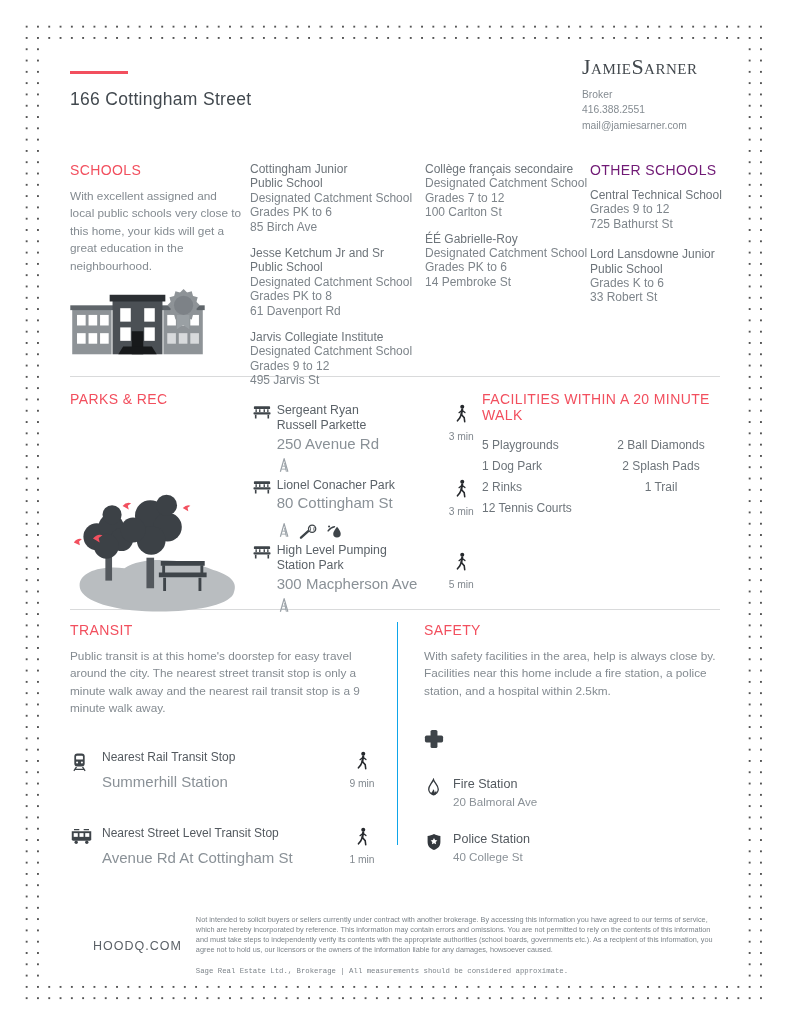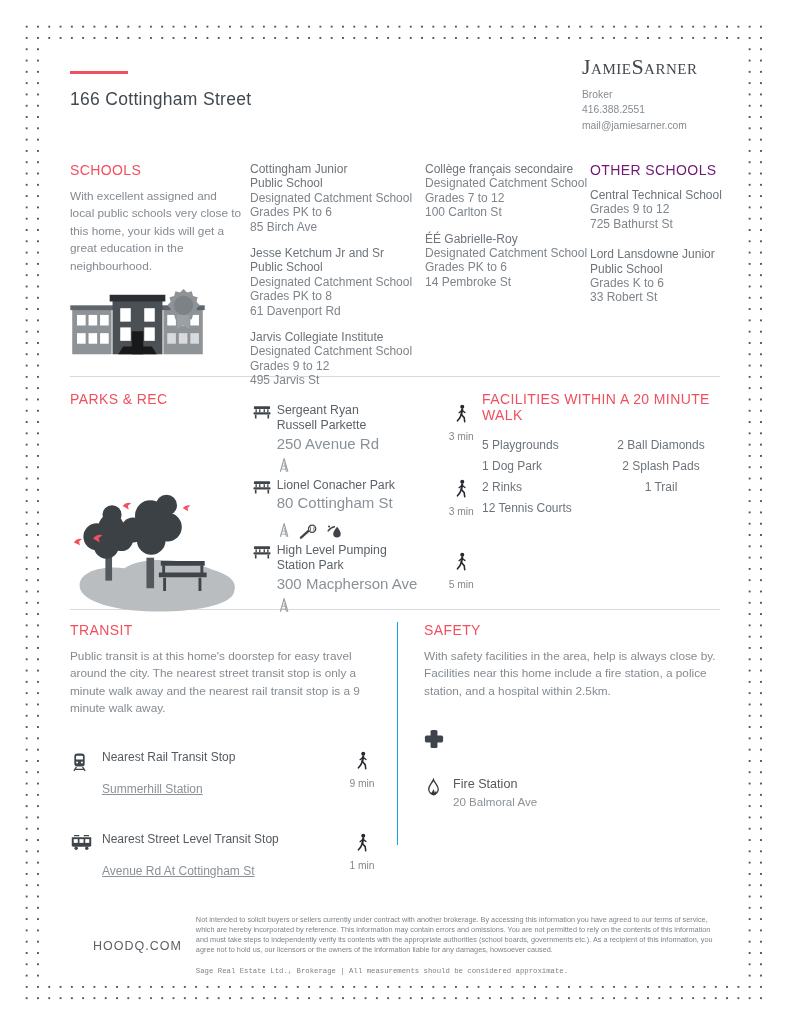--- a/index.html
+++ b/index.html
@@ -60,21 +60,21 @@
   .fac-item { font-size:12px; color:#6d747a; line-height:1.75; }
 
   
   .sec-bottom { display:flex; height:235px; padding-top:12px; }
   .t-col { width:327px; padding-right:14px; }
   .sf-col { width:323px; border-left:1px solid #0ea5e9; padding-left:26px; }
   .stop-row { display:flex; align-items:flex-start; margin-top:30px; }
   .stop-row.first { margin-top:32px; }
   .stop-icon-cell { width:32px; padding-top:2px; }
   .stop-label { font-size:12px; color:#53595f; }
-  .stop-name { font-size:12px; color:#8a9197; margin-top:18px;text-decoration:underline; }
+  .stop-name { font-size:15px; color:#8a9197; margin-top:9px; }
   .safety-row { display:flex; align-items:flex-start; margin-top:24px; }
   .safety-icon-cell { width:29px; padding-top:1px; }
   .place-name { font-size:12.6px; line-height:1.25; color:#53595f; }
   .place-addr { font-size:11.6px; color:#8a9197; margin-top:2px; }
 
   
   .footer { margin-top:70px; display:flex; align-items:center; }
   .hoodq { margin-left:23px; font-size:12.5px; letter-spacing:1px; color:#5b6167; white-space:nowrap; }
   .legal { margin-left:14px; width:556px; font-size:7.3px; line-height:1.35; color:#7d848a; }
   .legal .brokerage { margin-top:13px;font-family:Liberation Mono, monospace; }
@@ -445,20 +445,32 @@
                 <path d="M9 1.5 C10 5.5 14.7 8 14.7 13.2 a5.7 5.7 0 0 1 -11.4 0 C3.3 8.8 6.3 7 9 1.5 Z" fill="none" stroke="#33383d" stroke-width="1.6"></path>
                 <path d="M9 20.5 a3.6 3.6 0 0 0 2.9 -5.8 c-.2 1.6 -1 2.2 -1.9 2.4 .5 -1.9 -.4 -3.3 -1.7 -4.1 .5 2.7 -2.3 3.2 -2.1 5.5 a3.6 3.6 0 0 0 2.8 2 Z" fill="#33383d"></path>
               </svg>
           </div>
           <div>
             <div class="place-name">Fire Station</div>
             <div class="place-addr">20 Balmoral Ave</div>
           </div>
         </div>
 
+        <div class="safety-row">
+          <div class="safety-icon-cell" style="padding-left:2px">
+            <svg width="16" height="18" viewBox="0 0 20 22">
+                <path d="M10 1 C12.5 2.5 15.5 3.2 18 3.5 V11 c0 5.5 -3.5 8.5 -8 10 C5.5 19.5 2 16.5 2 11 V3.5 C4.5 3.2 7.5 2.5 10 1 Z" fill="#33383d"></path>
+                <path d="M10 6 l1.3 2.6 2.9 .4 -2.1 2 .5 2.9 -2.6 -1.4 -2.6 1.4 .5 -2.9 -2.1 -2 2.9 -.4 Z" fill="#fff"></path>
+              </svg>
+          </div>
+          <div>
+            <div class="place-name">Police Station</div>
+            <div class="place-addr">40 College St</div>
+          </div>
+        </div>
       </div>
     </div>
 
     <div class="footer">
       <div class="hoodq">HOODQ.COM</div>
       <div class="legal">
         <div>Not intended to solicit buyers or sellers currently under contract with another brokerage. By accessing this information you have agreed to our terms of service, which are hereby incorporated by reference. This information may contain errors and omissions. You are not permitted to rely on the contents of this information and must take steps to independently verify its contents with the appropriate authorities (school boards, governments etc.). As a recipient of this information, you agree not to hold us, our licensors or the owners of the information liable for any damages, howsoever caused.</div>
         <div class="brokerage">Sage Real Estate Ltd., Brokerage | All measurements should be considered approximate.</div>
       </div>
     </div>

